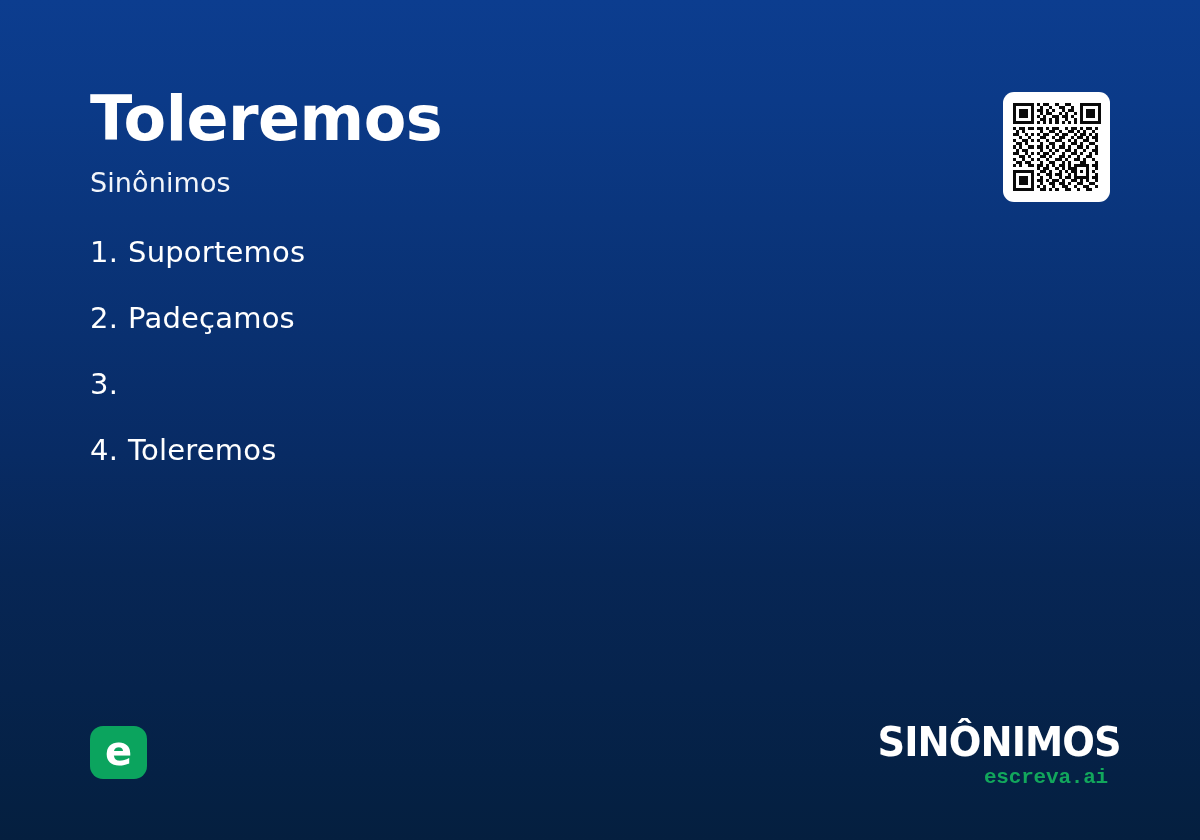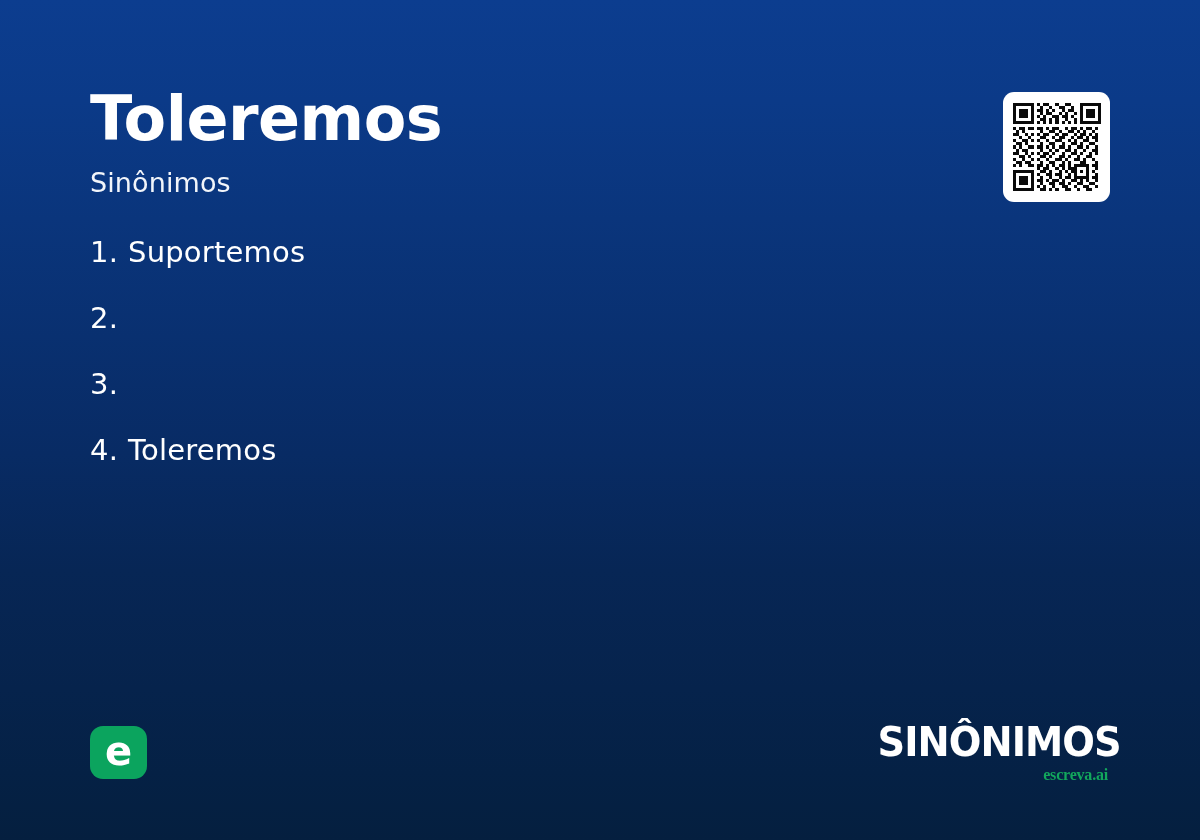--- a/index.html
+++ b/index.html
@@ -135,22 +135,22 @@
     font-size:40px;
     font-weight:700;
     letter-spacing:-1px;
     color:#ffffff;
     line-height:1;
     display:block;
     transform:scaleX(0.96);
     transform-origin:right center;
   }
   .footer-logo .logo-sub {
-    font-family:Liberation Serif, serif;
-    font-size:16px;
+    font-family:Liberation Mono, monospace;
+    font-size:21px;
     font-weight:700;
     letter-spacing:-0.2px;
     color:#12a75c;
     line-height:1;
     display:block;
     margin-top:5px;
   }
 </style>
 </head>
 <body>
@@ -162,20 +162,21 @@
     <div class="subtitle">Sinônimos</div>
   </div>
 
   <ul class="syn-list">
     <li class="syn-item">
       <span class="syn-index">1.</span>
       <span class="syn-word">Suportemos</span>
     </li>
     <li class="syn-item">
       <span class="syn-index">2.</span>
+      <span class="syn-word">Padeçamos</span>
     </li>
     <li class="syn-item">
       <span class="syn-index">3.</span>
     </li>
     <li class="syn-item">
       <span class="syn-index">4.</span>
       <span class="syn-word">Toleremos</span>
     </li>
   </ul>
 

